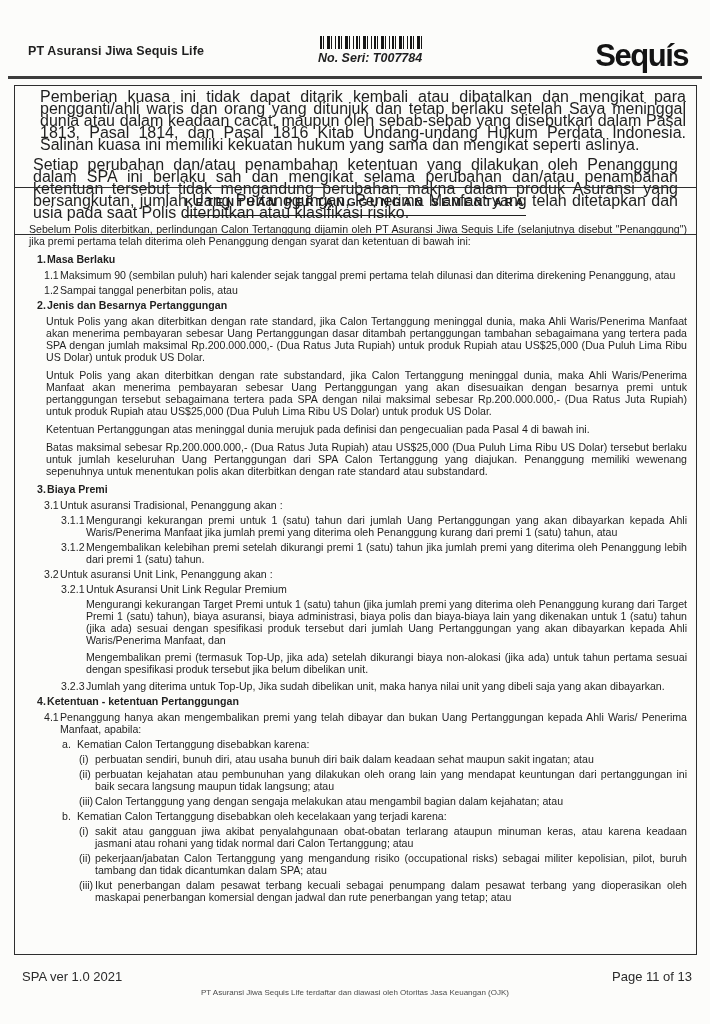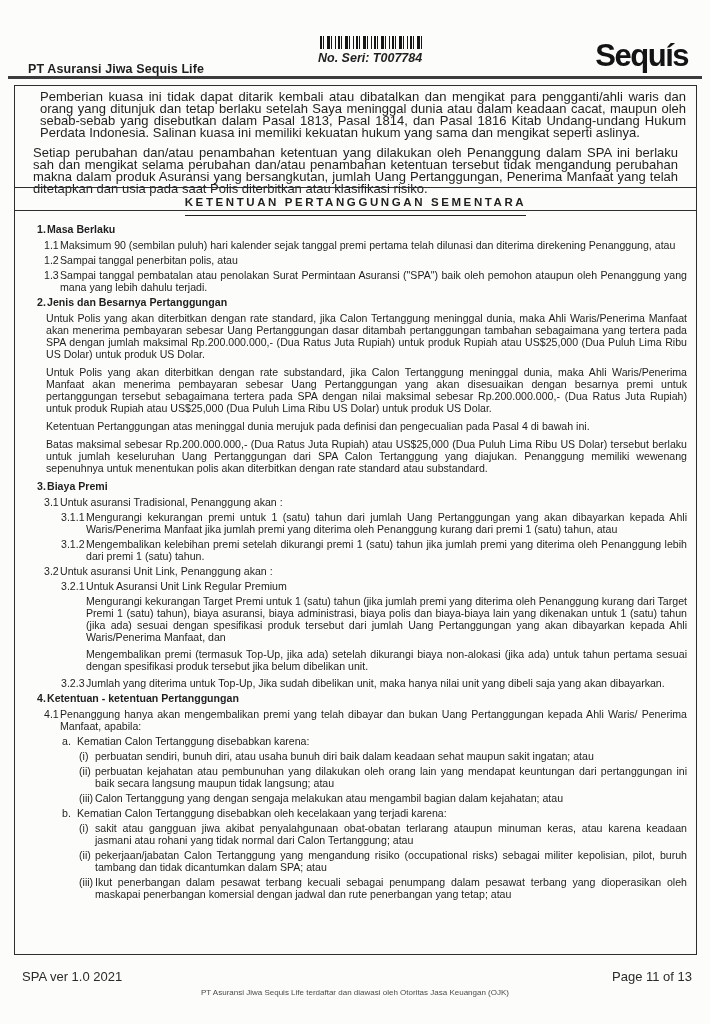--- a/index.html
+++ b/index.html
@@ -2,40 +2,40 @@
 <html><head>
 <meta charset="utf-8">
 <style>
   html,body { margin:0; padding:0; background:#e9e9e6; }
   .page {
     position:relative; width:710px; height:1024px; margin:0 auto;
     background:#fcfcfa; color:#1f1f1f; overflow:hidden;
     font-family:"Liberation Sans", sans-serif;
   }
   
-  .company   { position:absolute; top:62px; left:28px; font-size:12.5px; font-weight:bold; letter-spacing:.1px; }
+  .company   { position:absolute; top:44px; left:28px; font-size:12.5px; font-weight:bold; letter-spacing:.1px; }
   .serial-block { position:absolute; top:36px; left:318px; width:180px; }
   .barcode   {
     width:104px; height:13px; margin-left:2px;
     background:repeating-linear-gradient(90deg,
       #151515 0 2px, transparent 2px 3px,
       #151515 3px 4px, transparent 4px 7px,
       #151515 7px 10px, transparent 10px 11px,
       #151515 11px 12px, transparent 12px 15px,
       #151515 15px 16px, transparent 16px 18px);
   }
   .serial    { font-size:12.5px; font-weight:bold; margin-top:2px;font-style:italic; }
   .logo      { position:absolute; top:38px; right:22px; font-size:31px; font-weight:bold; letter-spacing:-1.5px; color:#141414;text-align:right; }
   .header-rule { position:absolute; top:76px; left:8px; width:694px; height:2.5px; background:#3c3c3c; }
 
   
   .box1 {
     position:absolute; top:85px; left:14px; width:661px;
     border:1.6px solid #2e2e2e; padding:5px 10px 7px 10px;
-    font-size:13px; line-height:12px; text-align:justify;
+    font-size:16px; line-height:12px; text-align:justify;
   }
   .box1 .p1 { margin:0 0 3px 0; padding-left:15px; }
   .box1 .p2 { margin:8px; }
 
   .box2 {
     position:absolute; top:187px; left:14px; width:663px; height:759px;
     border:1.6px solid #2e2e2e; padding:7px 9px 0 9px;
     font-size:10.6px; line-height:12px;
   }
   .title-wrap { text-align:center; margin:1px 0 7px 0; }
@@ -85,36 +85,33 @@
 
   <div class="box1">
     <p class="p1">Pemberian kuasa ini tidak dapat ditarik kembali atau dibatalkan dan mengikat para pengganti/ahli waris dan orang yang ditunjuk dan tetap berlaku setelah Saya meninggal dunia atau dalam keadaan cacat, maupun oleh sebab-sebab yang disebutkan dalam Pasal 1813, Pasal 1814, dan Pasal 1816 Kitab Undang-undang Hukum Perdata Indonesia. Salinan kuasa ini memiliki kekuatan hukum yang sama dan mengikat seperti aslinya.</p>
     <p class="p2">Setiap perubahan dan/atau penambahan ketentuan yang dilakukan oleh Penanggung dalam SPA ini berlaku sah dan mengikat selama perubahan dan/atau penambahan ketentuan tersebut tidak mengandung perubahan makna dalam produk Asuransi yang bersangkutan, jumlah Uang Pertanggungan, Penerima Manfaat yang telah ditetapkan dan usia pada saat Polis diterbitkan atau klasifikasi risiko.</p>
   </div>
 
   <div class="box2">
     <div class="title-wrap">
       <span class="title">KETENTUAN PERTANGGUNGAN SEMENTARA</span>
     </div>
+    <p class="intro">Sebelum Polis diterbitkan, perlindungan Calon Tertanggung dijamin oleh PT Asuransi Jiwa Sequis Life (selanjutnya disebut "Penanggung") jika premi pertama telah diterima oleh Penanggung dengan syarat dan ketentuan di bawah ini:</p>
 
     <div class="row l1 h-row">
       <span class="n b">1.</span>
       <span class="t b">Masa Berlaku</span>
     </div>
     <div class="row l2">
       <span class="n">1.1</span>
       <span class="t">Maksimum 90 (sembilan puluh) hari kalender sejak tanggal premi pertama telah dilunasi dan diterima direkening Penanggung, atau</span>
     </div>
     <div class="row l2">
       <span class="n">1.2</span>
       <span class="t">Sampai tanggal penerbitan polis, atau</span>
-    </div>
-    <div class="row l2">
-      <span class="n">1.3</span>
-      <span class="t">Sampai tanggal pembatalan atau penolakan Surat Permintaan Asuransi ("SPA") baik oleh pemohon ataupun oleh Penanggung yang mana yang lebih dahulu terjadi.</span>
     </div>
 
     <div class="row l1 h-row">
       <span class="n b">2.</span>
       <span class="t b">Jenis dan Besarnya Pertanggungan</span>
     </div>
     <p class="body-para">Untuk Polis yang akan diterbitkan dengan rate standard, jika Calon Tertanggung meninggal dunia, maka Ahli Waris/Penerima Manfaat akan menerima pembayaran sebesar Uang Pertanggungan dasar ditambah pertanggungan tambahan sebagaimana yang tertera pada SPA dengan jumlah maksimal Rp.200.000.000,- (Dua Ratus Juta Rupiah) untuk produk Rupiah atau US$25,000 (Dua Puluh Lima Ribu US Dolar) untuk produk US Dolar.</p>
     <p class="body-para">Untuk Polis yang akan diterbitkan dengan rate substandard, jika Calon Tertanggung meninggal dunia, maka Ahli Waris/Penerima Manfaat akan menerima pembayaran sebesar Uang Pertanggungan yang akan disesuaikan dengan besarnya premi untuk pertanggungan tersebut sebagaimana tertera pada SPA dengan nilai maksimal sebesar Rp.200.000.000,- (Dua Ratus Juta Rupiah) untuk produk Rupiah atau US$25,000 (Dua Puluh Lima Ribu US Dolar) untuk produk US Dolar.</p>
     <p class="body-para">Ketentuan Pertanggungan atas meninggal dunia merujuk pada definisi dan pengecualian pada Pasal 4 di bawah ini.</p>
     <p class="body-para">Batas maksimal sebesar Rp.200.000.000,- (Dua Ratus Juta Rupiah) atau US$25,000 (Dua Puluh Lima Ribu US Dolar) tersebut berlaku untuk jumlah keseluruhan Uang Pertanggungan dari SPA Calon Tertanggung yang diajukan. Penanggung memiliki wewenang sepenuhnya untuk menentukan polis akan diterbitkan dengan rate standard atau substandard.</p>

